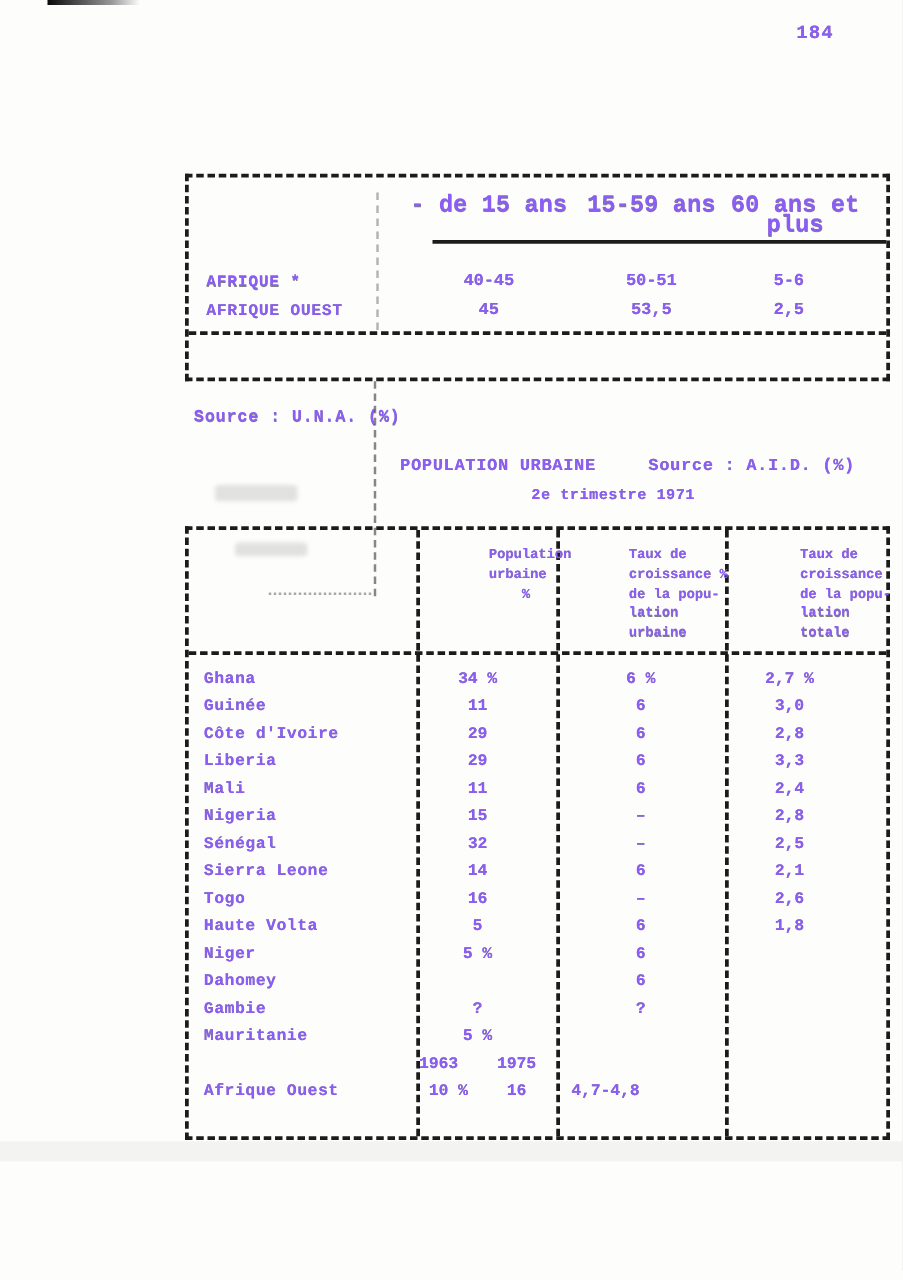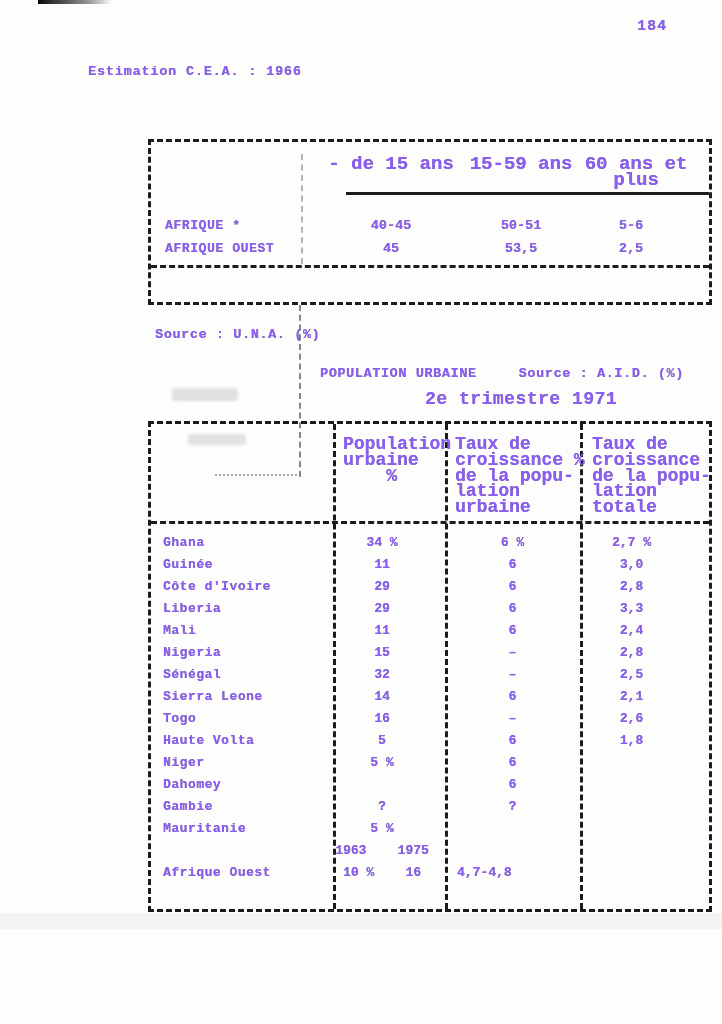--- a/index.html
+++ b/index.html
@@ -40,28 +40,28 @@
   .t1r1 { top:76px; } .t1r2 { top:99px; }
   .t1c1 { left:170px; width:140px; } .t1c2 { left:310px; width:120px; } .t1c3 { left:415px; width:130px; }
   .t1-sep { left:0; right:0; top:123px; border-top:3px dashed #1c1c1c; }
   .t1-footnote { left:13px; top:133px; width:545px; font-size:13.5px; letter-spacing:0.7px; white-space:pre; }
 
   .source-una { left:155px; top:327px; font-size:13.5px; letter-spacing:0.6px; }
 
   
   .t2-titleline { left:320px; top:366px; font-size:13.5px; letter-spacing:0.6px; white-space:pre; }
   .t2-titleline .gap { display:inline-block; width:42px; }
-  .t2-subtitle { left:425px; top:389px; font-size:18px; letter-spacing:0.5px; }
+  .t2-subtitle { left:425px; top:389px; font-size:12px; letter-spacing:0.5px; }
 
   
   .table2 { left:148px; top:421px; width:564px; height:491px; border:3px dashed #1b1b1b; }
   .t2-vline { top:0; height:100%; border-left:3px dashed #1b1b1b; }
   .v1 { left:182px; } .v2 { left:294px; } .v3 { left:429px; }
   .t2-underline { left:0; right:0; top:97px; border-top:3px dashed #1b1b1b; }
-  .t2 .hcell { top:13px; font-size:18px; line-height:15.8px; white-space:pre; }
+  .t2 .hcell { top:13px; font-size:11px; line-height:15.8px; white-space:pre;margin-left:48px; }
   .t2h2 { left:192px; }
   .t2h3 { left:304px; }
   .t2h4 { left:441px; }
   .t2rows { left:0; right:0; top:107px; }
   .t2row { display:grid; grid-template-columns:182px 112px 135px 129px; height:22px;
     align-items:center; font-size:13px; }
   .cell { white-space:pre; overflow:visible; }
   .cname { padding-left:12px; letter-spacing:0.5px; }
   .c2 { text-align:center; padding-right:14px; }
   .c3 { text-align:center; }
@@ -74,21 +74,20 @@
 <div class="page">
 
   <div class="abs scan-strip"></div>
   <div class="abs bottom-band"></div>
   <div class="abs blob" style="left:172px;top:388px;width:66px;height:13px;"></div>
   <div class="abs blob" style="left:188px;top:434px;width:58px;height:11px;"></div>
   <div class="abs pencil-dots" style="left:215px;top:474px;width:82px;"></div>
   <div class="abs vconnector" style="left:299px;top:305px;height:172px;"></div>
 
   <div class="abs page-number">184</div>
-  <div class="abs estimation">Estimation C.E.A. : 1966</div>
 
   <div class="abs table1">
     <div class="abs hcell t1h1">- de 15 ans</div>
     <div class="abs hcell t1h2">15-59 ans</div>
     <div class="abs hcell t1h3">60 ans et
 plus</div>
     <div class="abs t1-underline"></div>
     <div class="abs t1-vline"></div>
 
     <div class="abs t1row-label t1r1">AFRIQUE *</div>

